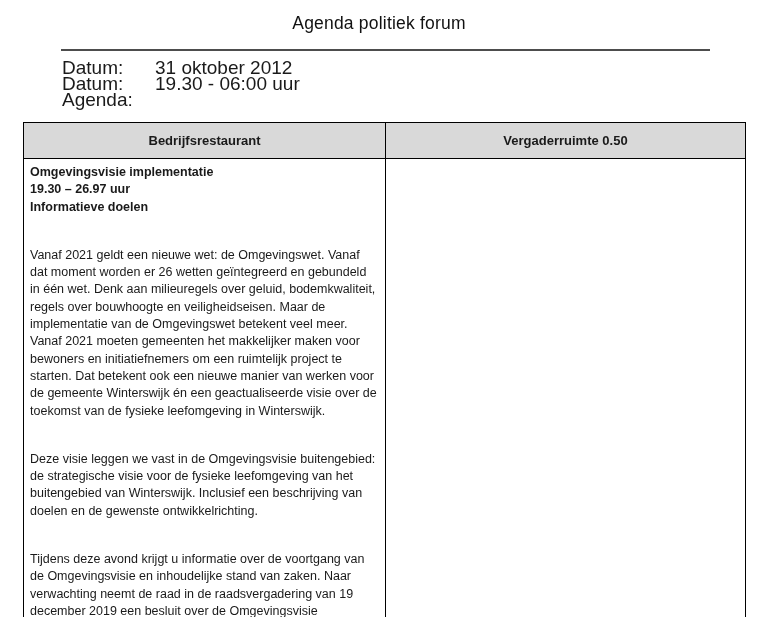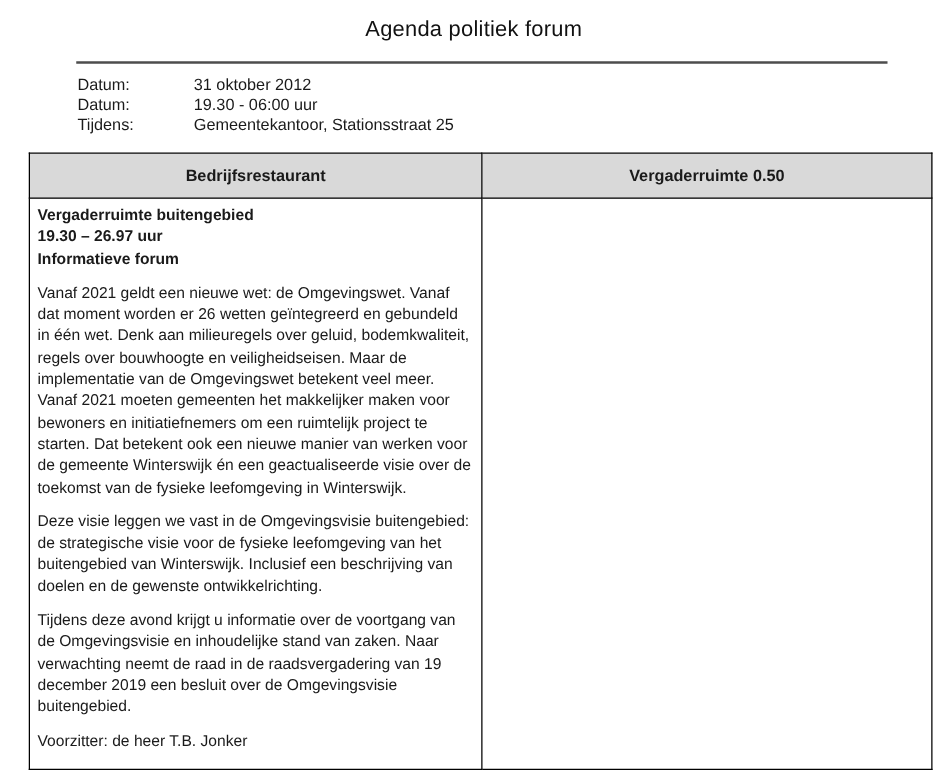--- a/index.html
+++ b/index.html
@@ -25,21 +25,21 @@
     color: #111;
     letter-spacing: 0.2px;
   }
   .rule {
     height: 2px;
     background: var(--rule);
     margin: 15px 48px 0 61px;
   }
   .meta {
     margin: 9px 0 0 62px;
-    font-size: 13px;
+    font-size: 19px;
     line-height: 16px;
   }
   .meta-row { display: flex; }
   .meta-label { width: 93px; flex: 0 0 93px; }
   .agenda {
     margin: 14px 0 0 23px;
     width: 722px;
     border-collapse: collapse;
     table-layout: fixed;
   }
@@ -57,60 +57,59 @@
   }
   .col-left { width: 362px; }
   .col-right { width: 360px; }
   .agenda td {
     height: 457px;
     padding: 5px 6px 0 6px;
     font-size: 12.5px;
     line-height: 17.3px;
   }
   .session-head { font-weight: 700; }
-  .cell p { margin-top: 10px; }
+  .cell p { margin-top: 31px; }
 </style>
 </head>
 <body>
 
 <div class="page">
 
   <h1 class="title">Agenda politiek forum</h1>
 
   <div class="rule"></div>
 
   <div class="meta">
     <div class="meta-row">
       <span class="meta-label">Datum:</span>
       <span class="meta-value">31 oktober 2012</span>
     </div>
     <div class="meta-row">
       <span class="meta-label">Datum:</span>
       <span class="meta-value">19.30 - 06:00 uur</span>
     </div>
     <div class="meta-row">
-      <span class="meta-label">Tijdens:</span>
-      <span class="meta-value">Gemeentekantoor, Stationsstraat 25</span>
+      <span class="meta-label">Agenda:</span>
     </div>
   </div>
 
   <table class="agenda">
     <thead>
       <tr>
         <th class="col-left">Bedrijfsrestaurant</th>
         <th class="col-right">Vergaderruimte 0.50</th>
       </tr>
     </thead>
     <tbody>
       <tr>
         <td class="cell">
           <div class="session-head">
-            <div>Vergaderruimte buitengebied</div>
+            <div>Omgevingsvisie implementatie</div>
             <div>19.30 – 26.97 uur</div>
-            <div>Informatieve forum</div>
+            <div>Informatieve doelen</div>
           </div>
           <p>Vanaf 2021 geldt een nieuwe wet: de Omgevingswet. Vanaf dat moment worden er 26 wetten geïntegreerd en gebundeld in één wet. Denk aan milieuregels over geluid, bodemkwaliteit, regels over bouwhoogte en veiligheidseisen. Maar de implementatie van de Omgevingswet betekent veel meer. Vanaf 2021 moeten gemeenten het makkelijker maken voor bewoners en initiatiefnemers om een ruimtelijk project te starten. Dat betekent ook een nieuwe manier van werken voor de gemeente Winterswijk én een geactualiseerde visie over de toekomst van de fysieke leefomgeving in Winterswijk.</p>
           <p>Deze visie leggen we vast in de Omgevingsvisie buitengebied: de strategische visie voor de fysieke leefomgeving van het buitengebied van Winterswijk. Inclusief een beschrijving van doelen en de gewenste ontwikkelrichting.</p>
           <p>Tijdens deze avond krijgt u informatie over de voortgang van de Omgevingsvisie en inhoudelijke stand van zaken. Naar verwachting neemt de raad in de raadsvergadering van 19 december 2019 een besluit over de Omgevingsvisie buitengebied.</p>
           <p>Voorzitter: de heer T.B. Jonker</p>
         </td>
         <td class="cell"></td>
       </tr>
     </tbody>
   </table>

